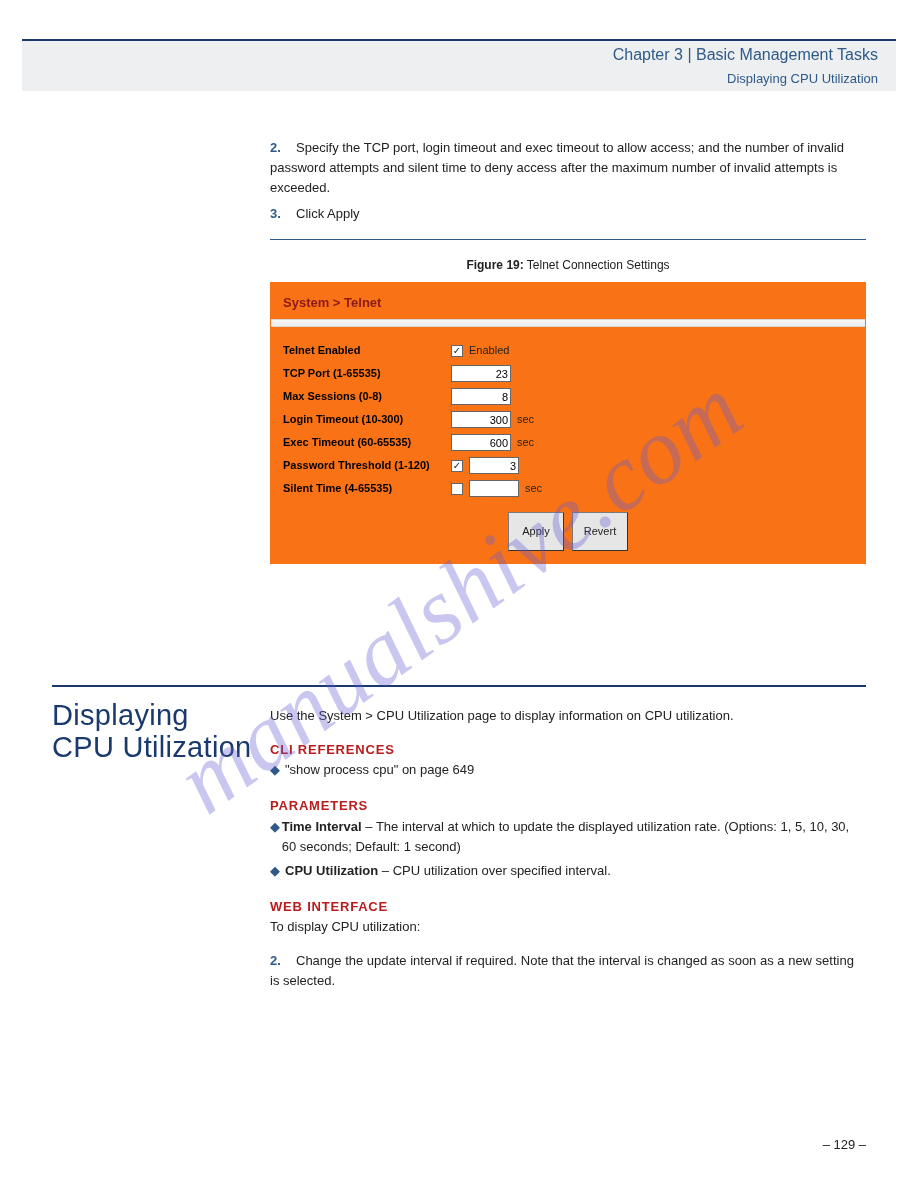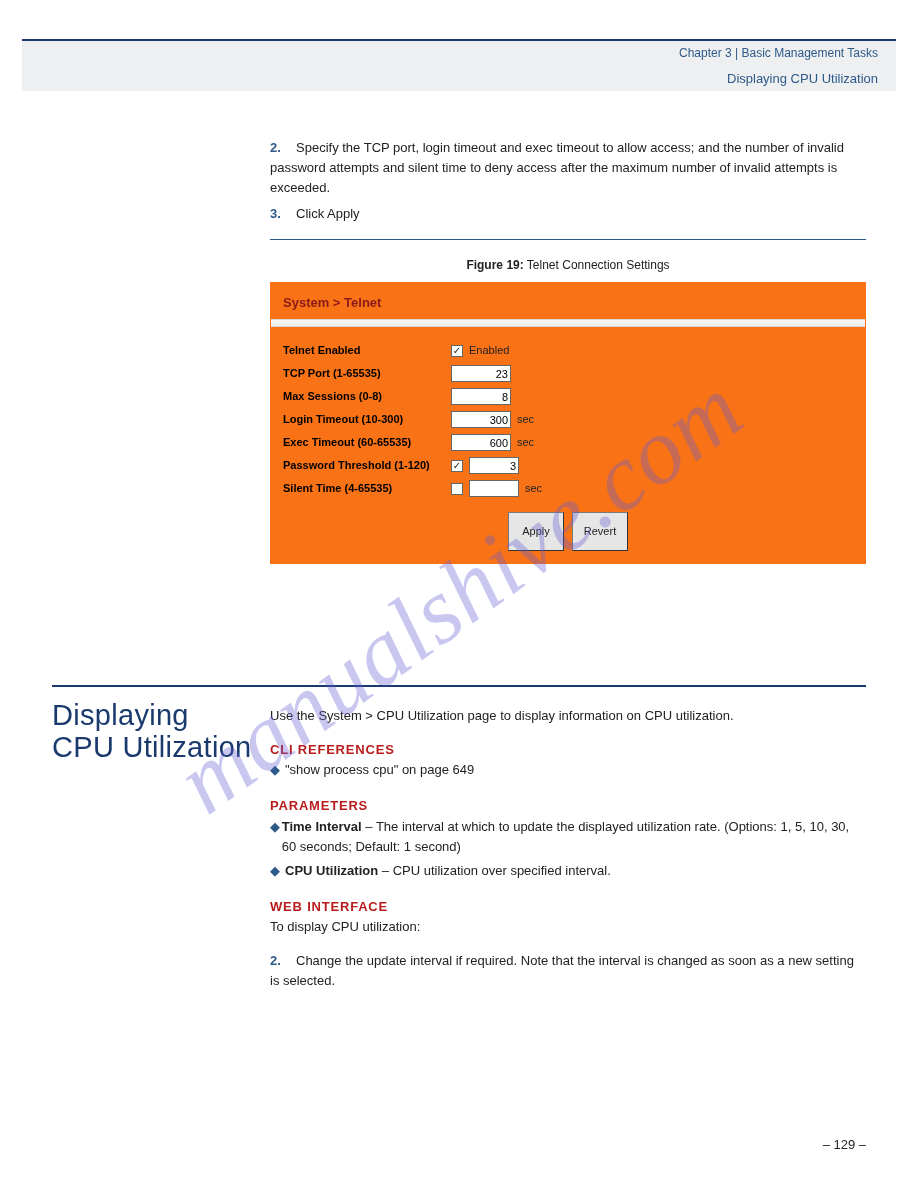--- a/index.html
+++ b/index.html
@@ -17,21 +17,21 @@
     left: 22px;
     right: 22px;
     height: 52px;
     background: #edeff0;
     border-top: 2px solid #1a3a6e;
   }
   .header-chapter {
     position: absolute;
     top: 46px;
     right: 40px;
-    font-size: 12px;
+    font-size: 16px;
     color: #2e5a8a;
   }
   .header-section {
     position: absolute;
     top: 71px;
     right: 40px;
     font-size: 13px;
     color: #2e5a8a;
   }
   .content {

